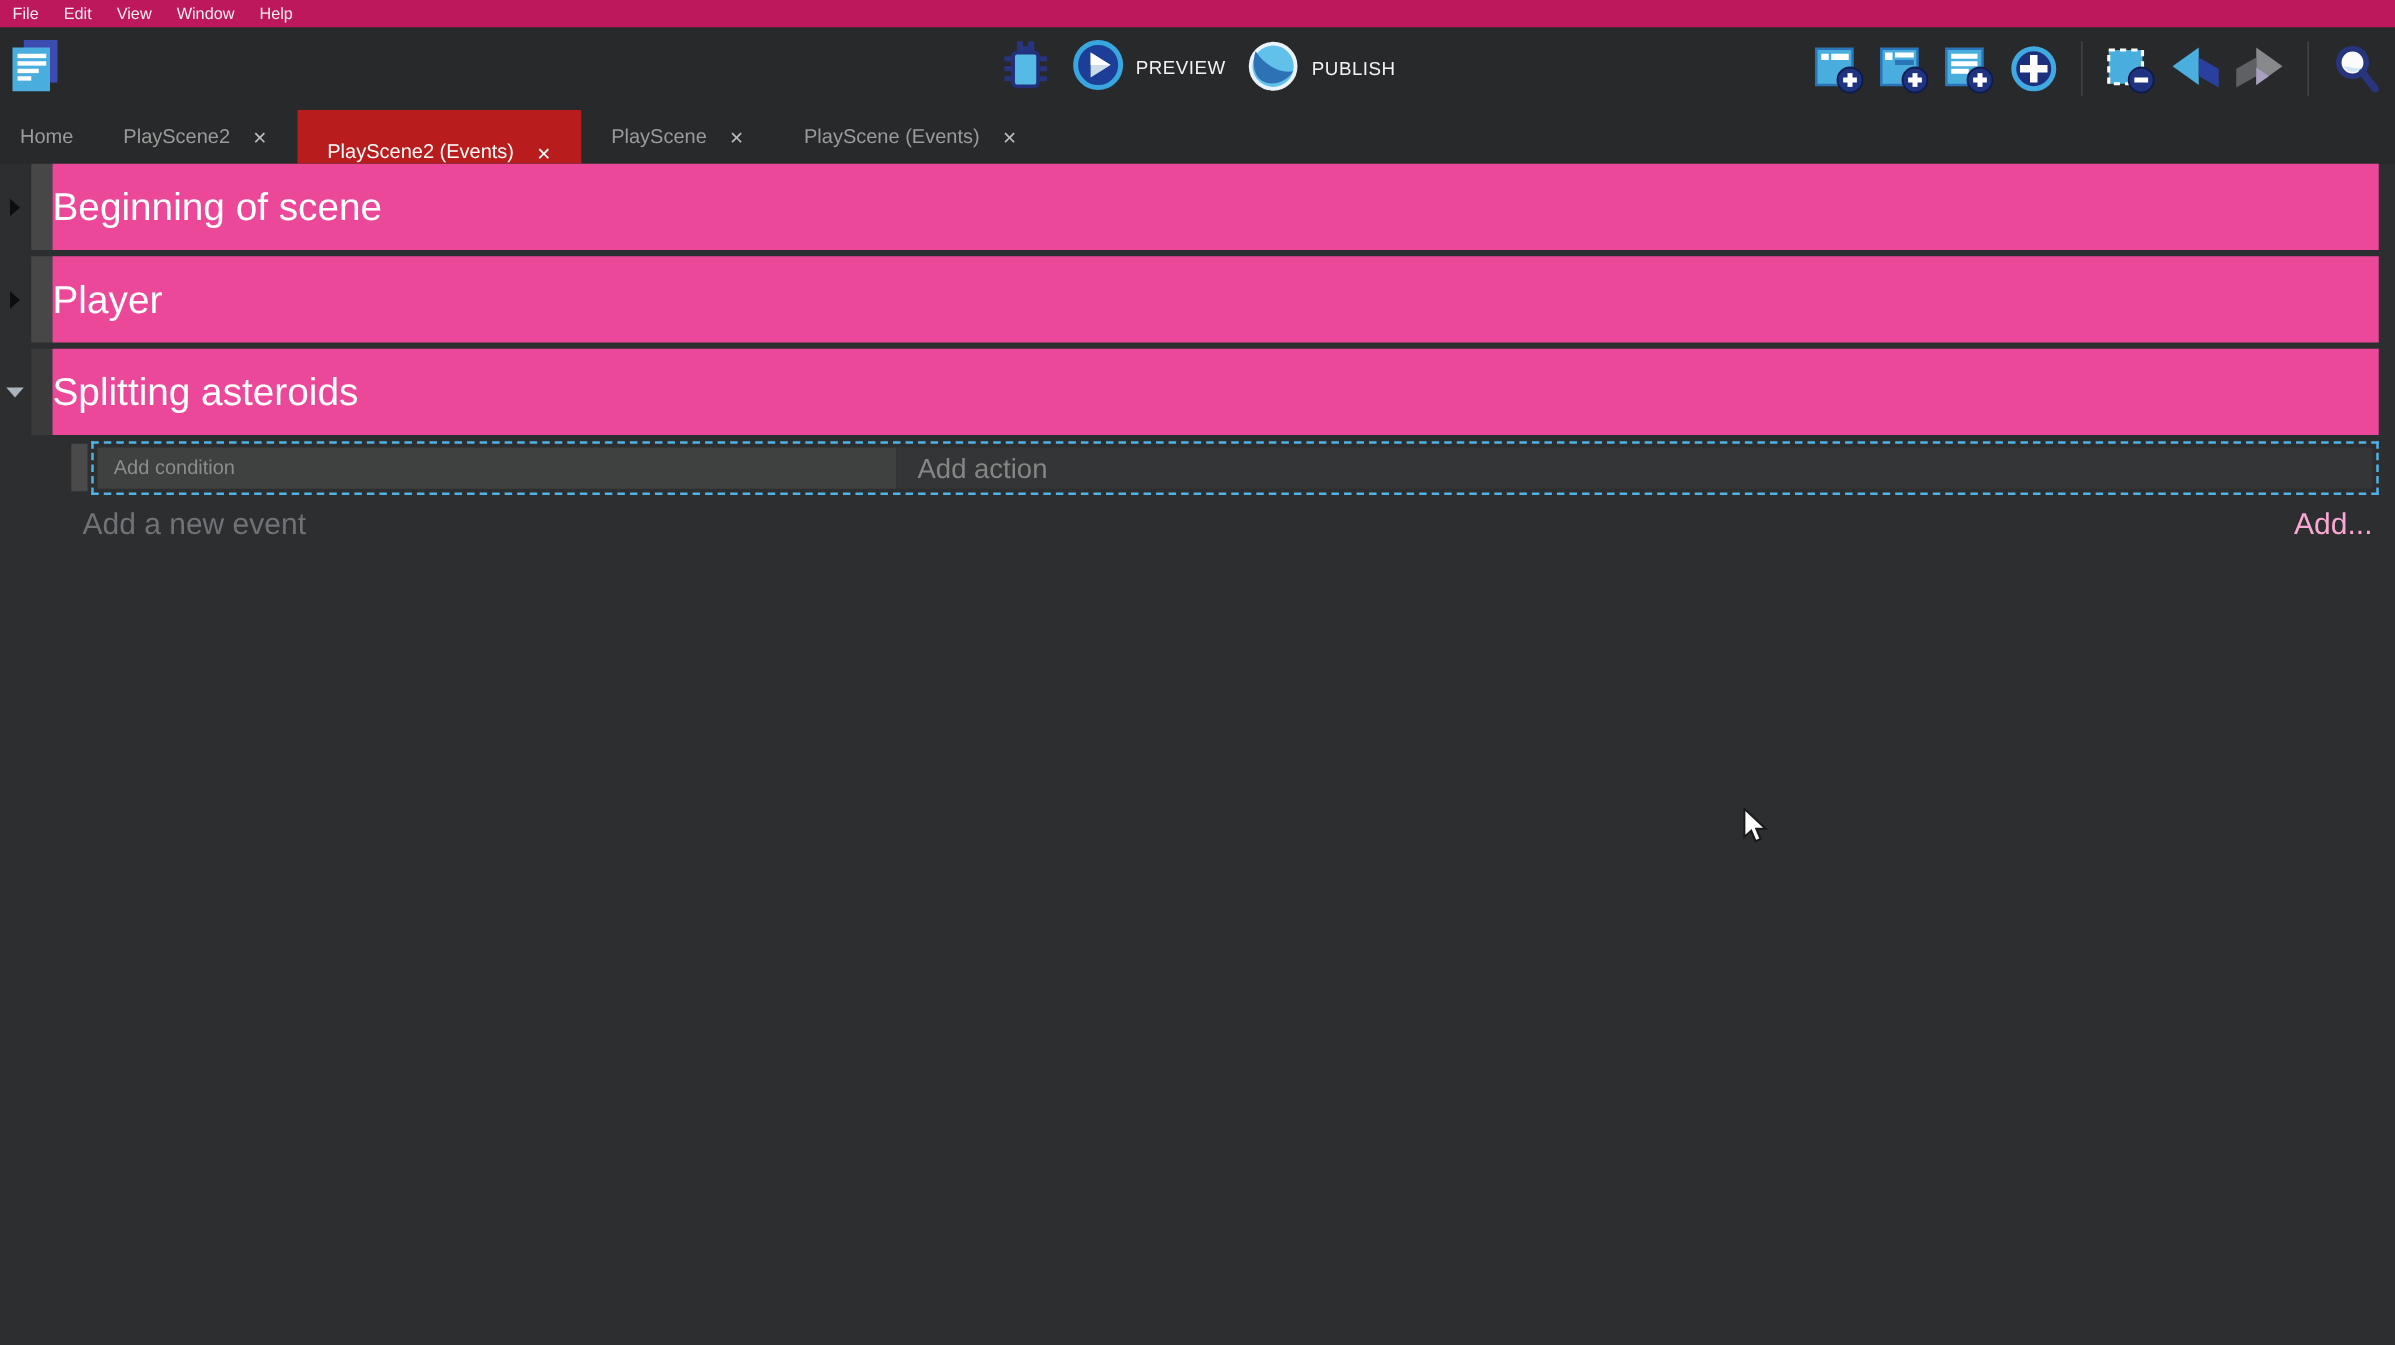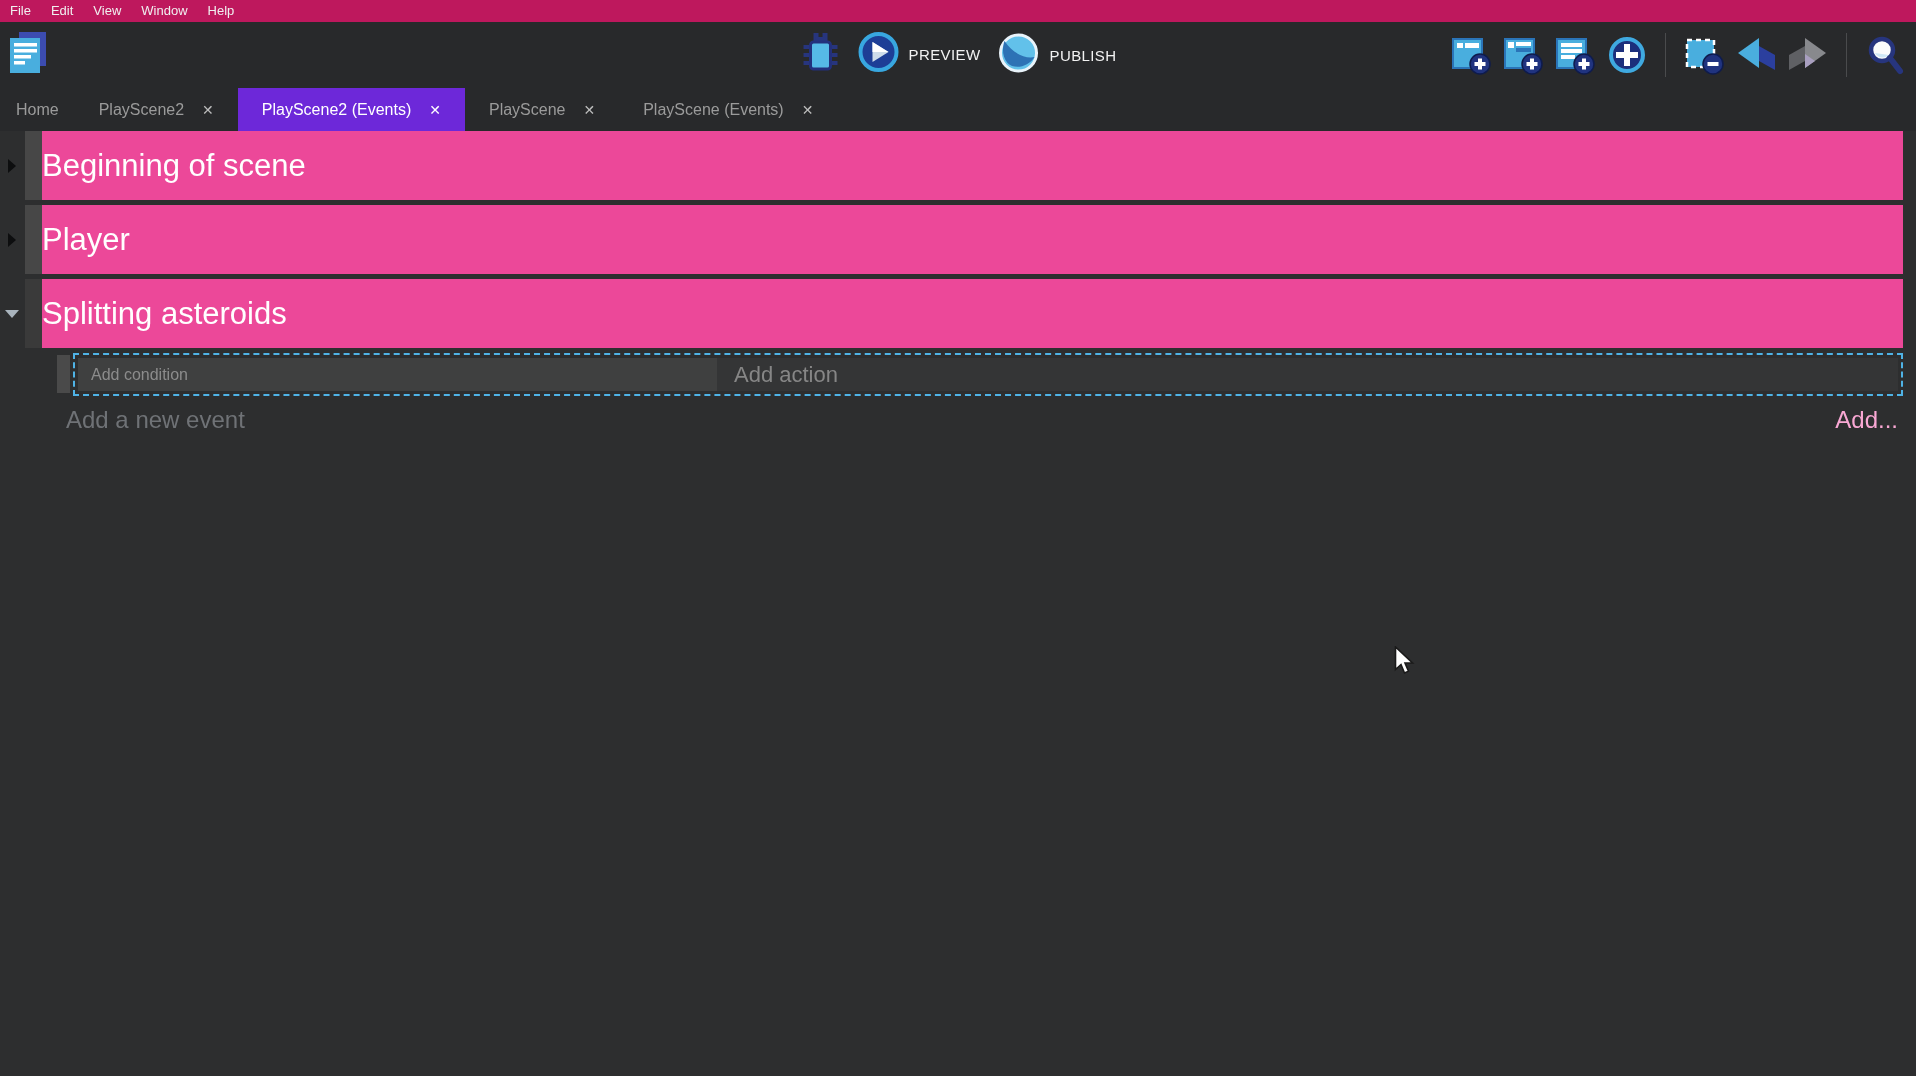--- a/index.html
+++ b/index.html
@@ -30,21 +30,21 @@
   .toolbar-right { margin-left:auto; margin-right:10px; display:flex; align-items:center; gap:10px; }
   .tb-sep { width:1px; height:44px; background:#4a4b4d; margin:0 7px; }
   .icon-btn { width:42px; height:42px; display:flex; align-items:center; justify-content:center; cursor:pointer; }
   
   .tabbar { height:43px; background:#28292b; display:flex; align-items:stretch; }
   .tab {
     display:flex; align-items:center; padding:0 24px; font-size:16px; color:#9b9b9b; cursor:pointer;
     white-space:nowrap;
   }
   .tab.home { padding:0 16px; }
-  .tab.active { background:#6d28d9; color:#ffffff; }
+  .tab.active { background:#b91c1c; color:#ffffff;align-items:flex-end; }
   .tab .close { margin-left:18px; font-size:14px; color:#bdbdbd; cursor:pointer; }
   .tab.active .close { color:#ffffff; }
   
   .events-panel { position:relative; height:903px; background:#2d2e2f; padding-right:13px; }
   .event-row { display:flex; height:69px; margin-bottom:5px; }
   .arrow-col { width:25px; display:flex; align-items:center; justify-content:flex-start; }
   .tri-right {
     width:0; height:0; margin-left:8px;
     border-left:8px solid #0d0e0f; border-top:7px solid transparent; border-bottom:7px solid transparent;
   }

